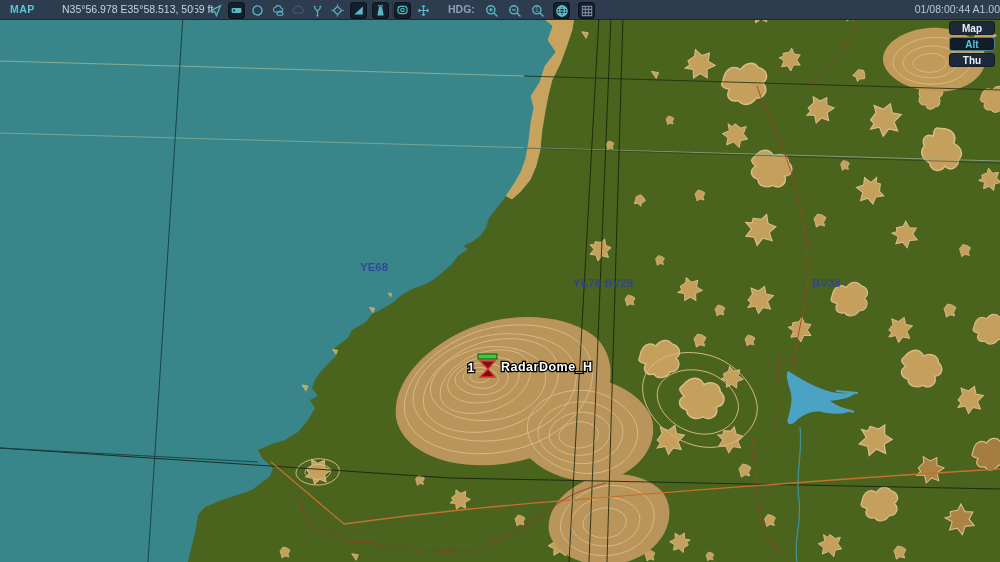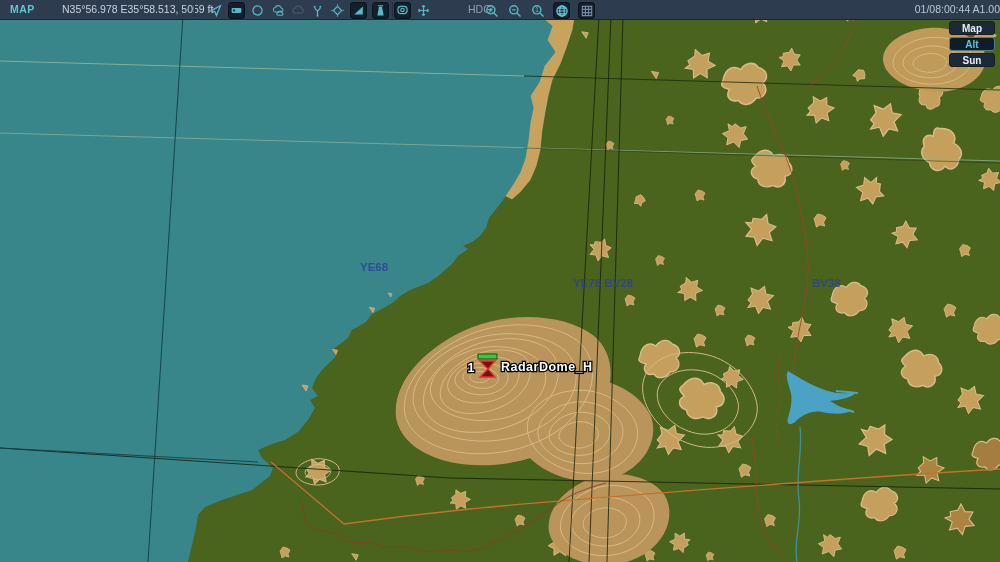--- a/index.html
+++ b/index.html
@@ -5,21 +5,21 @@
   html,body{margin:0;padding:0;background:#10161f;}
   #screen{position:relative;width:1000px;height:562px;overflow:hidden;
           font-family:"Liberation Sans","DejaVu Sans",sans-serif;}
   
   #toolbar{position:absolute;left:0;top:0;width:1000px;height:19px;background:#2e3c50;
            border-bottom:1px solid #1b2533;z-index:30;}
   #toolbar .t{position:absolute;top:3px;font-size:10.5px;line-height:13px;white-space:nowrap;}
   .map-label{color:#5bc8d2;font-weight:bold;letter-spacing:.4px;}
   .coords{color:#c7d2de;}
   .clock{color:#b9c6d3;}
-  .hdg{color:#8ba0b5;font-weight:normal;margin-left:20px;}
+  .hdg{color:#8ba0b5;font-weight:bold;}
   .vsep{position:absolute;top:2px;width:1px;height:15px;background:#24303f;}
   .icons{position:absolute;top:2px;display:flex;align-items:center;gap:5px;}
   .tbi{display:inline-flex;align-items:center;justify-content:center;width:15px;height:15px;cursor:pointer;}
   .tbi svg{display:block;}
   .ibox{background:#141f2b;border:1px solid #0c131c;border-radius:3px;box-shadow:0 0 0 1px #3a4a5e33;}
   
   #layers{position:absolute;top:21px;right:5px;display:flex;flex-direction:column;gap:2px;z-index:25;}
   .lbtn{width:46px;height:14px;background:#1c2938;color:#e8eef3;font-size:10px;font-weight:bold;
         border:1px solid #141e29;border-radius:3px;display:flex;align-items:center;justify-content:center;
         cursor:pointer;font-family:inherit;padding:0;}
@@ -342,16 +342,16 @@
           </svg>
       </span>
     </span>
 
     <span class="t clock" style="right:0">01/08:00:44 A1.00</span>
   </div>
 
   <div id="layers">
     <button class="lbtn">Map</button>
     <button class="lbtn active">Alt</button>
-    <button class="lbtn">Sun</button>
+    <button class="lbtn">Thu</button>
   </div>
 
 </div>
 
 </body></html>

